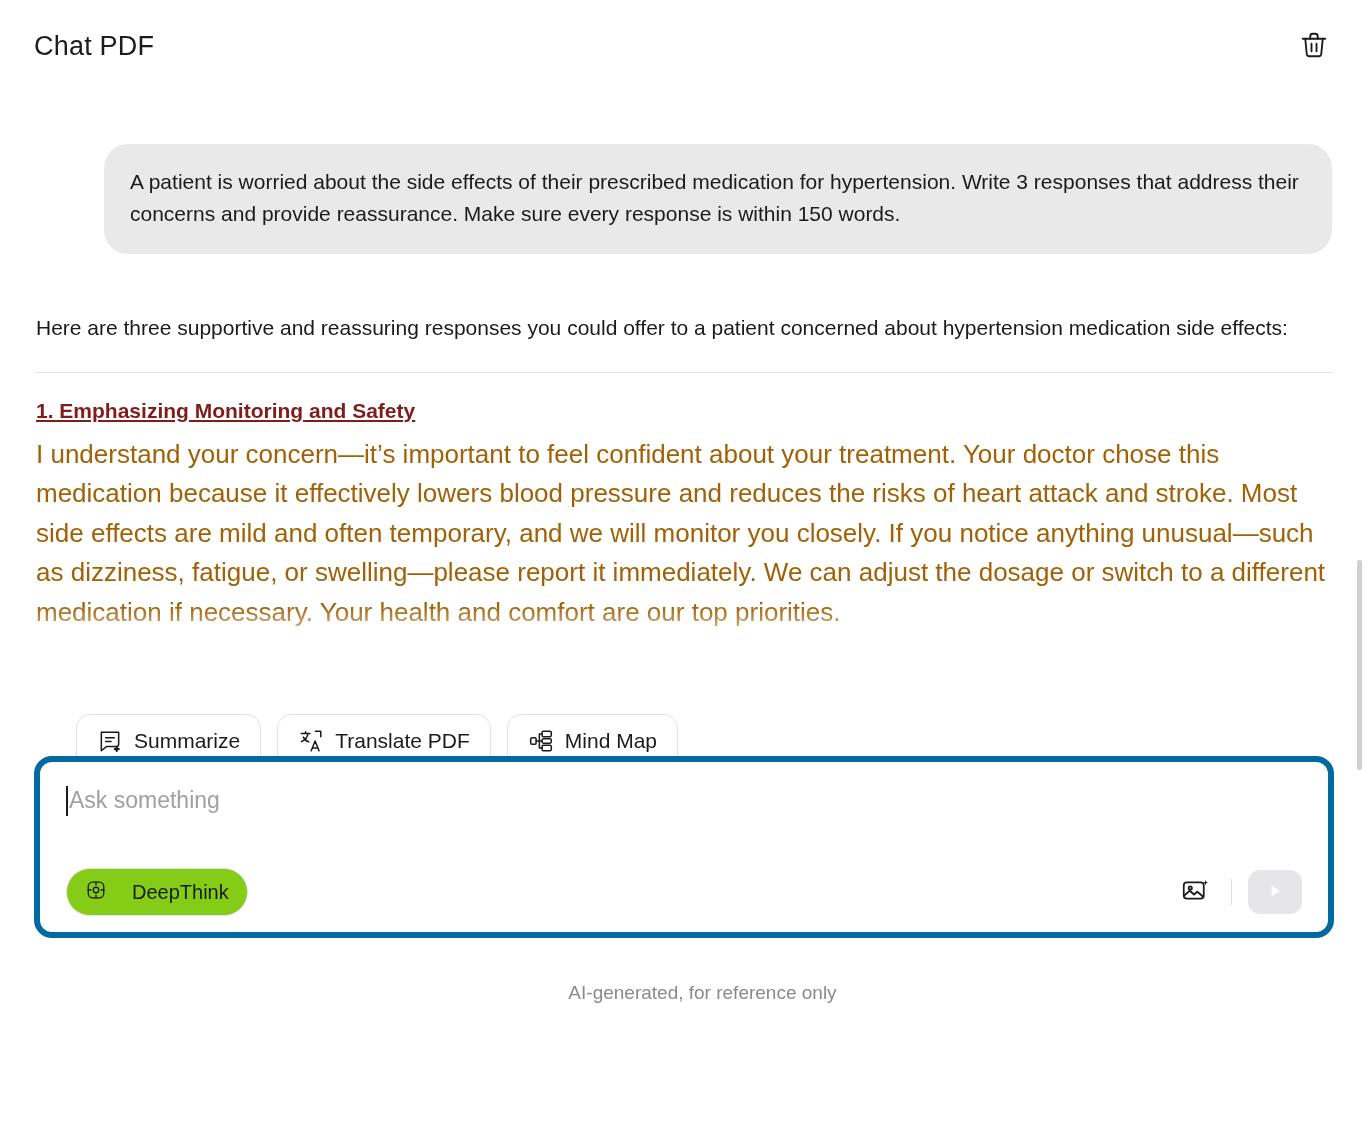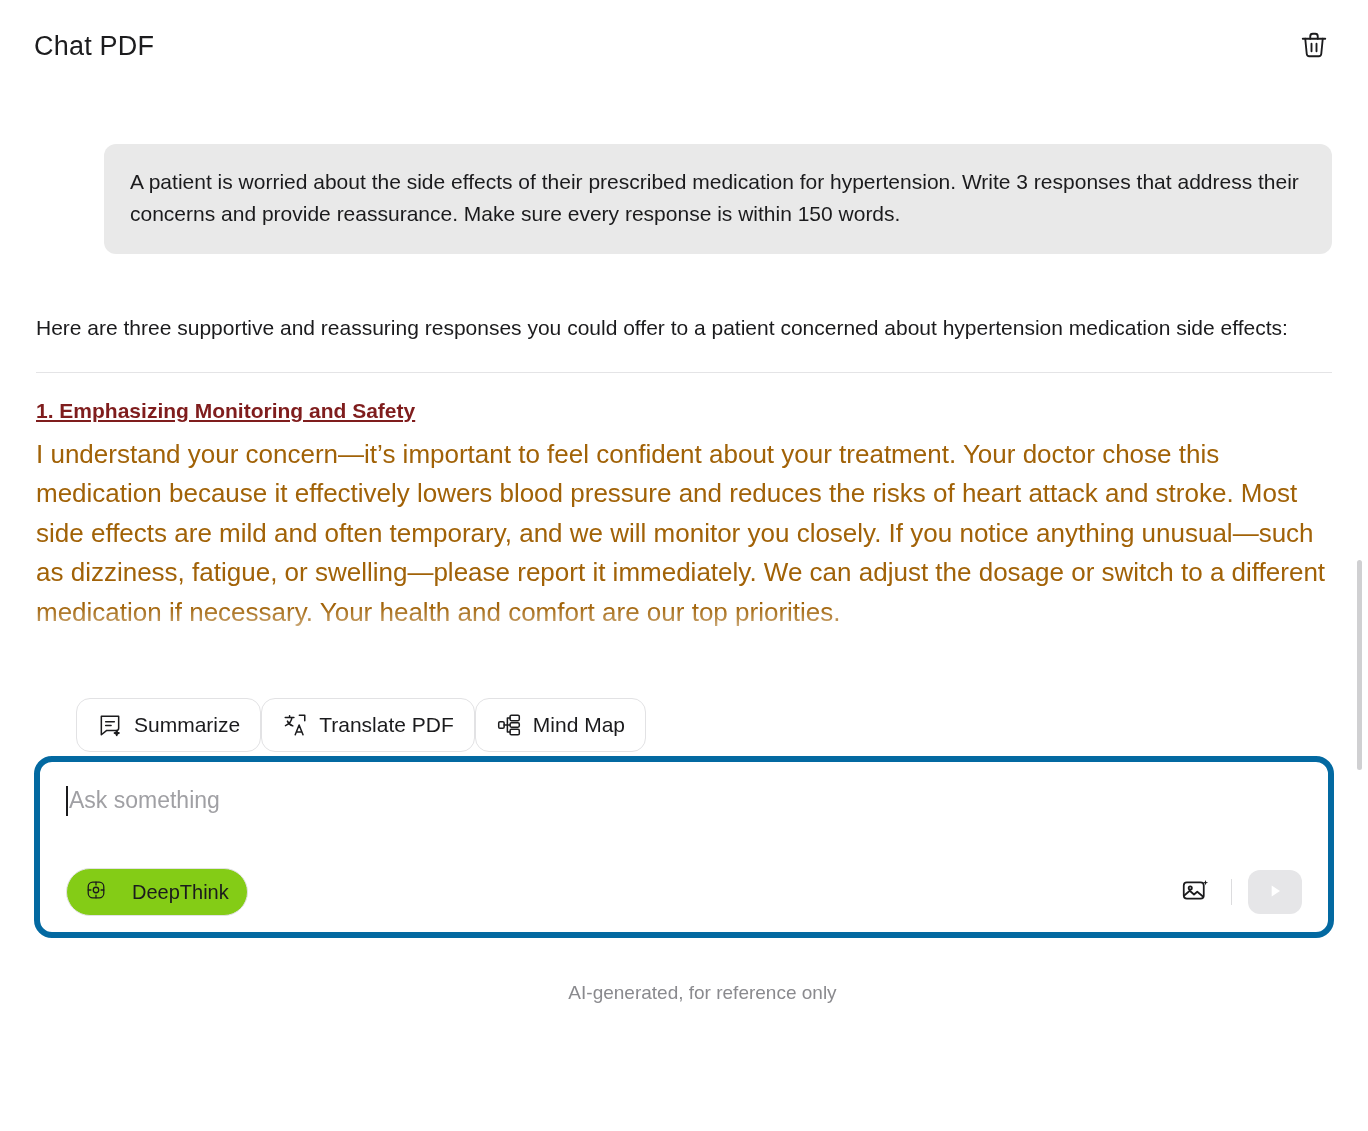--- a/index.html
+++ b/index.html
@@ -56,21 +56,21 @@
     position: absolute;
     top: 92px; left: 0; right: 0;
     bottom: 340px;
     padding: 0 36px;
     overflow: hidden;
   }
   .user-bubble {
     margin-left: 68px;
     margin-top: 52px;
     background: #e9e9e9;
-    border-radius: 12px;
+    border-radius: 24px;
     padding: 22px 10px 24px 26px;
     font-size: 21px;
     line-height: 1.52;
     color: #1b1b1d;
   }
   .assistant {
     margin-top: 58px;
   }
   .assistant-intro {
     font-size: 21px;
@@ -113,22 +113,23 @@
     width: 5px;
     height: 210px;
     border-radius: 3px;
     background: #d0d0d2;
   }
 
   
   .quick-actions {
     position: absolute;
     left: 30px;
-    bottom: 264px;
-    display: flex;
+    bottom: 248px;
+    display: flex;
+    gap: 16px;
     padding-left: 46px;
   }
   .chip {
     display: flex;
     align-items: center;
     gap: 11px;
     height: 54px;
     padding: 0 20px;
     border: 1px solid #e2e2e4;
     border-radius: 14px;

